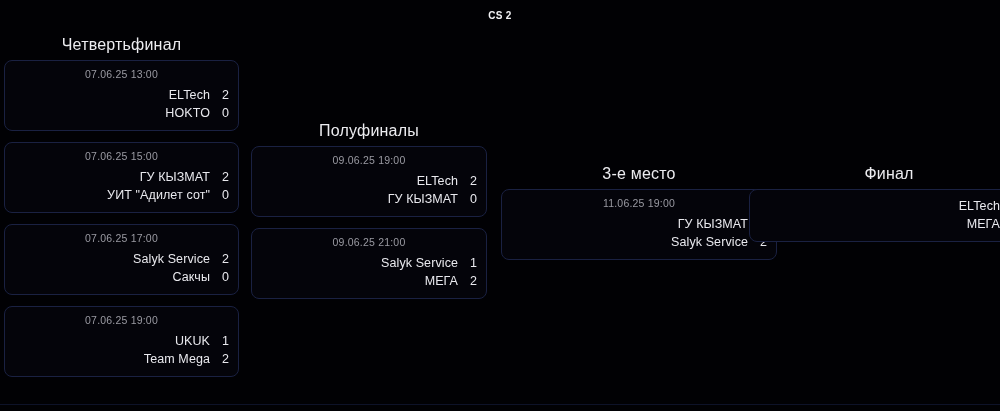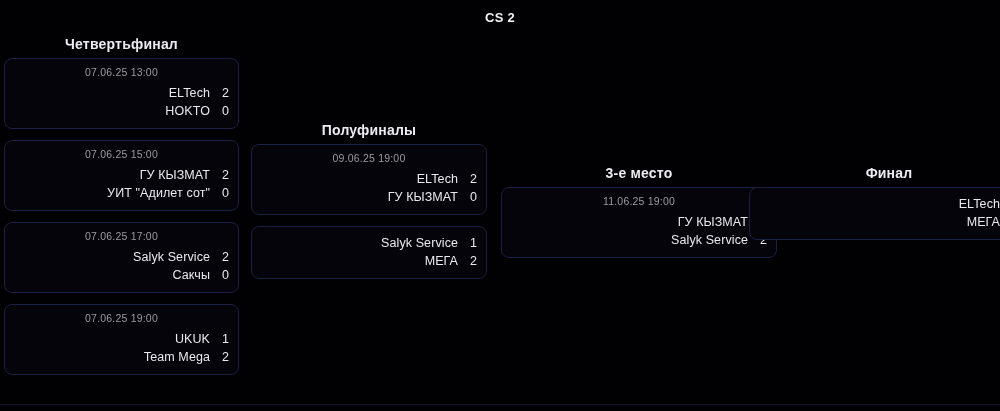--- a/index.html
+++ b/index.html
@@ -7,29 +7,29 @@
     width:1000px; height:411px;
     background:#010104;
     font-family:"Liberation Sans", sans-serif;
     overflow:hidden;
   }
   .page { position:relative; width:1000px; height:411px; }
 
   .title {
     position:absolute; top:10px; left:0; width:1000px;
     text-align:center;
-    font-size:13px; font-weight:bold; color:#f2f2f5;
+    font-size:10px; font-weight:bold; color:#f2f2f5;
     letter-spacing:0.3px;
   }
 
   .column { position:absolute; }
 
   .round-header {
     text-align:center;
-    font-size:14px; font-weight:bold; color:#ececf0;
+    font-size:16px; font-weight:normal; color:#ececf0;
     letter-spacing:0.2px;
     margin-bottom:6px;
   }
 
   .match-card {
     border:1px solid #1a2142;
     border-radius:8px;
     background:#04040a;
     padding:7px 9px 8px 9px;
     margin-bottom:11px;
@@ -137,20 +137,21 @@
         <span class="team-name">ELTech</span>
         <span class="team-score">2</span>
       </div>
       <div class="match-row">
         <span class="team-name">ГУ КЫЗМАТ</span>
         <span class="team-score">0</span>
       </div>
     </div>
 
     <div class="match-card">
+      <div class="match-date">09.06.25 21:00</div>
       <div class="match-row">
         <span class="team-name">Salyk Service</span>
         <span class="team-score">1</span>
       </div>
       <div class="match-row">
         <span class="team-name">МЕГА</span>
         <span class="team-score">2</span>
       </div>
     </div>
   </div>

